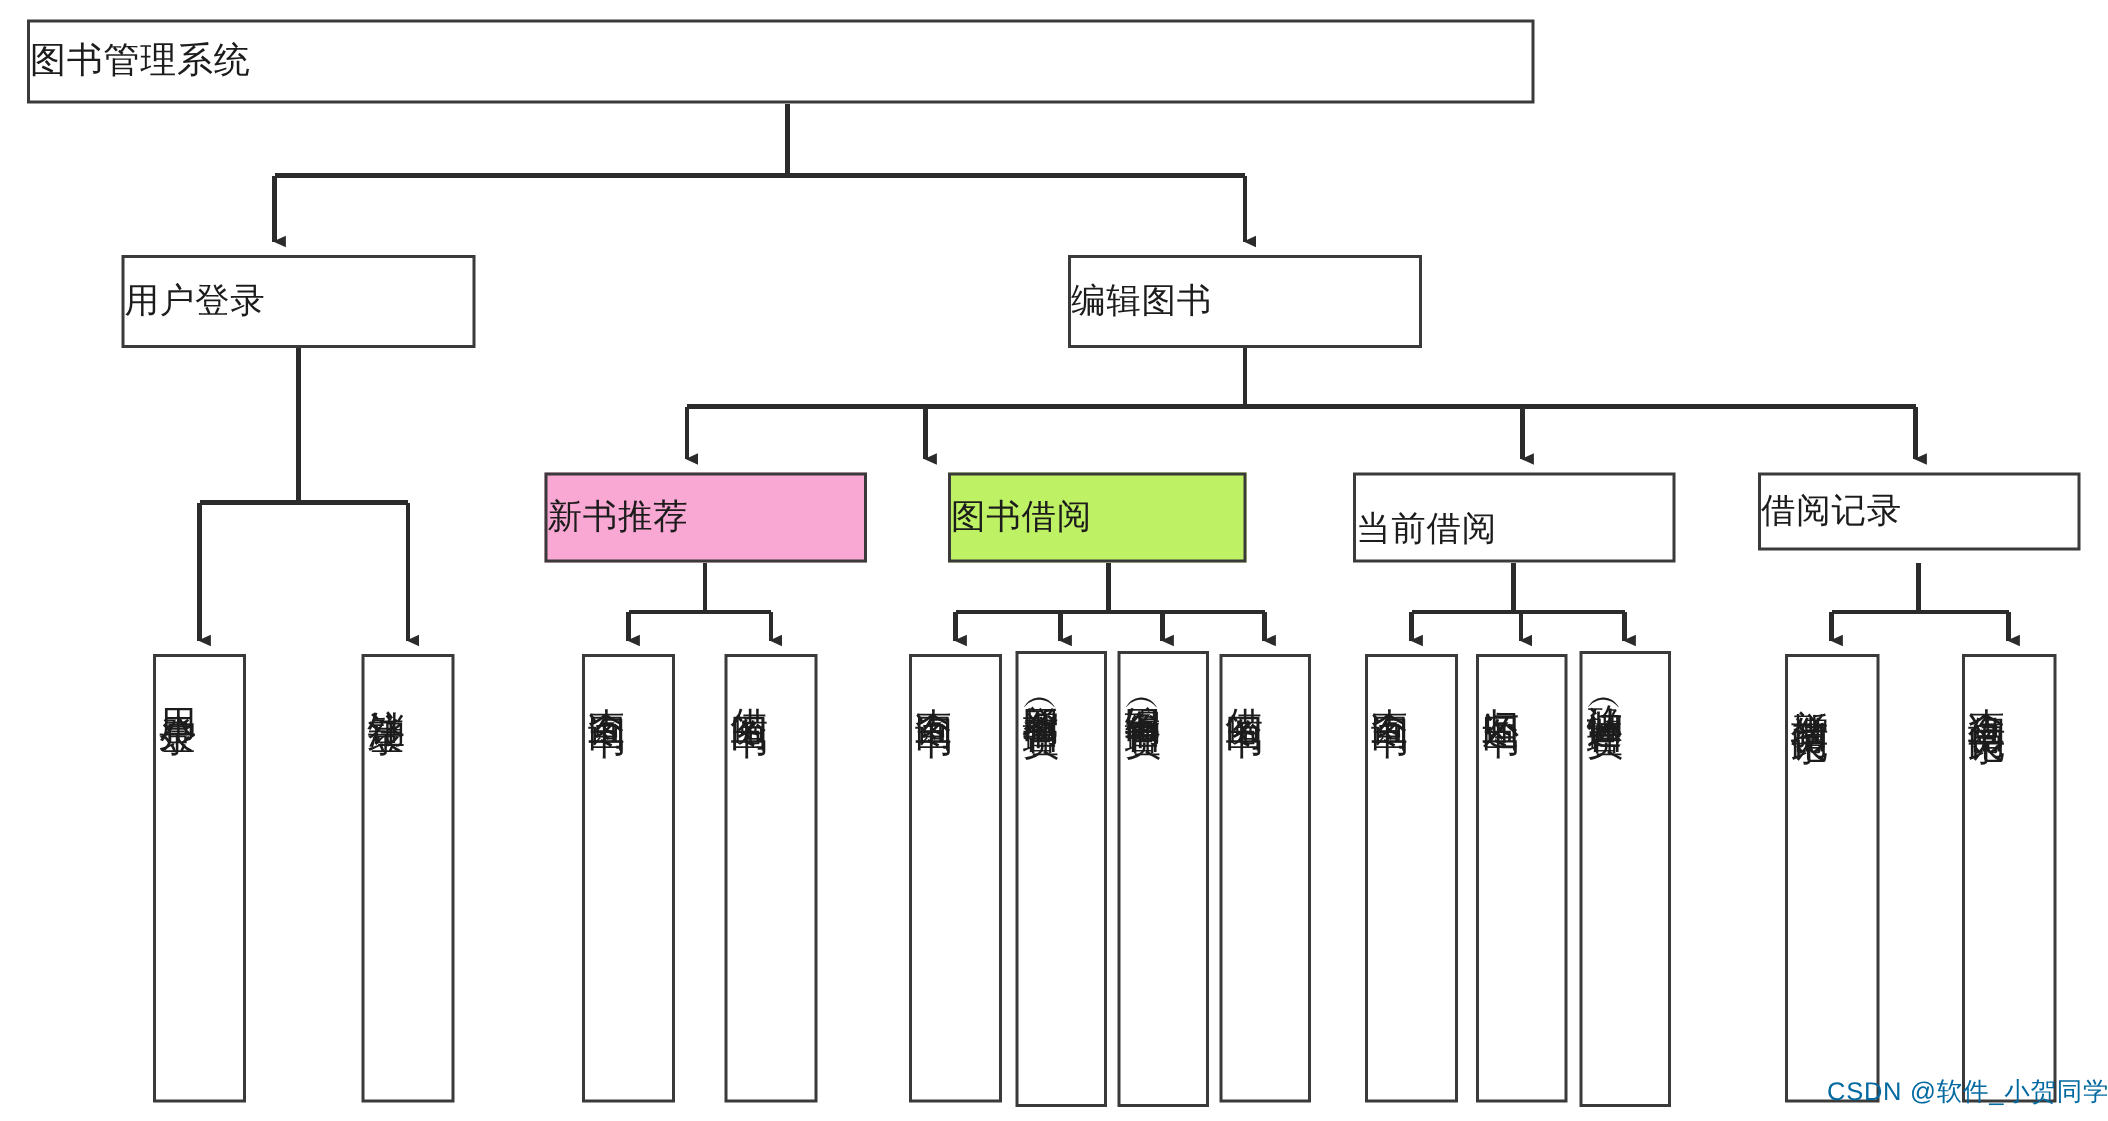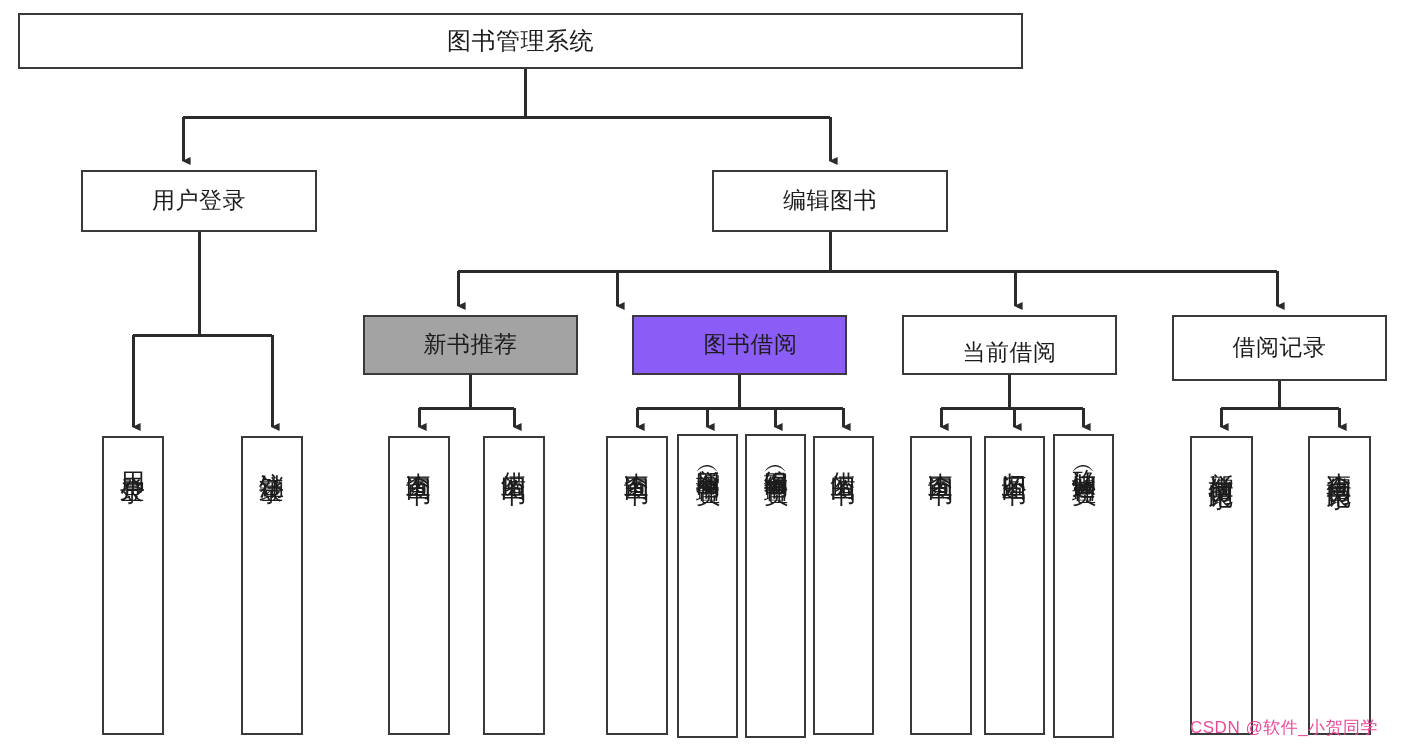--- a/index.html
+++ b/index.html
@@ -11,21 +11,21 @@
   }
   #diagram-root{position:relative;width:1405px;height:747px;background:#ffffff;}
   svg.edges{position:absolute;left:0;top:0;width:1405px;height:747px;}
   .node{
     position:absolute;
     background:#ffffff;
     border:2px solid #000000;
     box-sizing:border-box;
     display:flex;
     align-items:center;
-    justify-content:center;
+    justify-content:flex-start;
     overflow:hidden;
   }
   .node .label{
     color:#1c1c1c;
     text-align:center;
     line-height:1.12;
     white-space:pre;
   }
   .node.horizontal .label{
     font-size:23px;
@@ -101,30 +101,30 @@
   <div id="node-layer">
       <div class="node horizontal root" style="left: 18px; top: 13px; width: 1005px; height: 56px; border-color: rgb(58, 58, 58); background: rgb(255, 255, 255);">
         <span class="label" style="color: rgb(28, 28, 28);">图书管理系统</span>
       </div>
       <div class="node horizontal" style="left: 81px; top: 170px; width: 236px; height: 62px; border-color: rgb(58, 58, 58); background: rgb(255, 255, 255);">
         <span class="label" style="color: rgb(28, 28, 28);">用户登录</span>
       </div>
       <div class="node horizontal" style="left: 712px; top: 170px; width: 236px; height: 62px; border-color: rgb(58, 58, 58); background: rgb(255, 255, 255);">
         <span class="label" style="color: rgb(28, 28, 28);">编辑图书</span>
       </div>
-      <div class="node horizontal" style="left: 363px; top: 315px; width: 215px; height: 60px; border-color: rgb(58, 58, 58); background: #a3a3a3;">
+      <div class="node horizontal" style="left: 363px; top: 315px; width: 215px; height: 60px; border-color: rgb(58, 58, 58); background: #f9a8d4;">
         <span class="label" style="color: rgb(28, 28, 28);">新书推荐</span>
       </div>
-      <div class="node horizontal" style="left: 632px; top: 315px; width: 215px; height: 60px; border-color: rgb(58, 58, 58); background: #8b5cf6; padding-left: 22px;">
+      <div class="node horizontal" style="left: 632px; top: 315px; width: 199px; height: 60px; border-color: rgb(58, 58, 58); background: #bef264;">
         <span class="label" style="color: rgb(28, 28, 28);">图书借阅</span>
       </div>
       <div class="node horizontal" style="left: 902px; top: 315px; width: 215px; height: 60px; border-color: rgb(58, 58, 58); background: rgb(255, 255, 255);">
         <span class="label" style="color: rgb(28, 28, 28); margin-top: 16px;">当前借阅</span>
       </div>
-      <div class="node horizontal" style="left: 1172px; top: 315px; width: 215px; height: 66px; border-color: rgb(58, 58, 58); background: rgb(255, 255, 255);">
+      <div class="node horizontal" style="left: 1172px; top: 315px; width: 215px; height: 52px; border-color: rgb(58, 58, 58); background: rgb(255, 255, 255);">
         <span class="label" style="color: rgb(28, 28, 28);">借阅记录</span>
       </div>
       <div class="node vertical" style="left: 102px; top: 436px; width: 62px; height: 299px; border-color: rgb(58, 58, 58); background: rgb(255, 255, 255);">
         <span class="label" style="color: rgb(28, 28, 28);">用户登录</span>
       </div>
       <div class="node vertical" style="left: 241px; top: 436px; width: 62px; height: 299px; border-color: rgb(58, 58, 58); background: rgb(255, 255, 255);">
         <span class="label" style="color: rgb(28, 28, 28);">注销登录</span>
       </div>
       <div class="node vertical" style="left: 388px; top: 436px; width: 62px; height: 299px; border-color: rgb(58, 58, 58); background: rgb(255, 255, 255);">
         <span class="label" style="color: rgb(28, 28, 28);">查询图书</span>
@@ -153,14 +153,14 @@
       <div class="node vertical tall" style="left: 1053px; top: 434px; width: 61px; height: 304px; border-color: rgb(58, 58, 58); background: rgb(255, 255, 255);">
         <span class="label" style="color: rgb(28, 28, 28);">确认归还（管理员）</span>
       </div>
       <div class="node vertical" style="left: 1190px; top: 436px; width: 63px; height: 299px; border-color: rgb(58, 58, 58); background: rgb(255, 255, 255);">
         <span class="label" style="color: rgb(28, 28, 28);">新增借阅记录</span>
       </div>
       <div class="node vertical" style="left: 1308px; top: 436px; width: 63px; height: 299px; border-color: rgb(58, 58, 58); background: rgb(255, 255, 255);">
         <span class="label" style="color: rgb(28, 28, 28);">查询借阅记录</span>
       </div>
     </div>
-  <div class="watermark" style="left: 1190px; top: 716px; color: #ec4899;">CSDN @软件_小贺同学</div>
+  <div class="watermark" style="left: 1190px; top: 716px; color: #0369a1; padding-left: 28px;">CSDN @软件_小贺同学</div>
 </div>
 
 </body></html>

